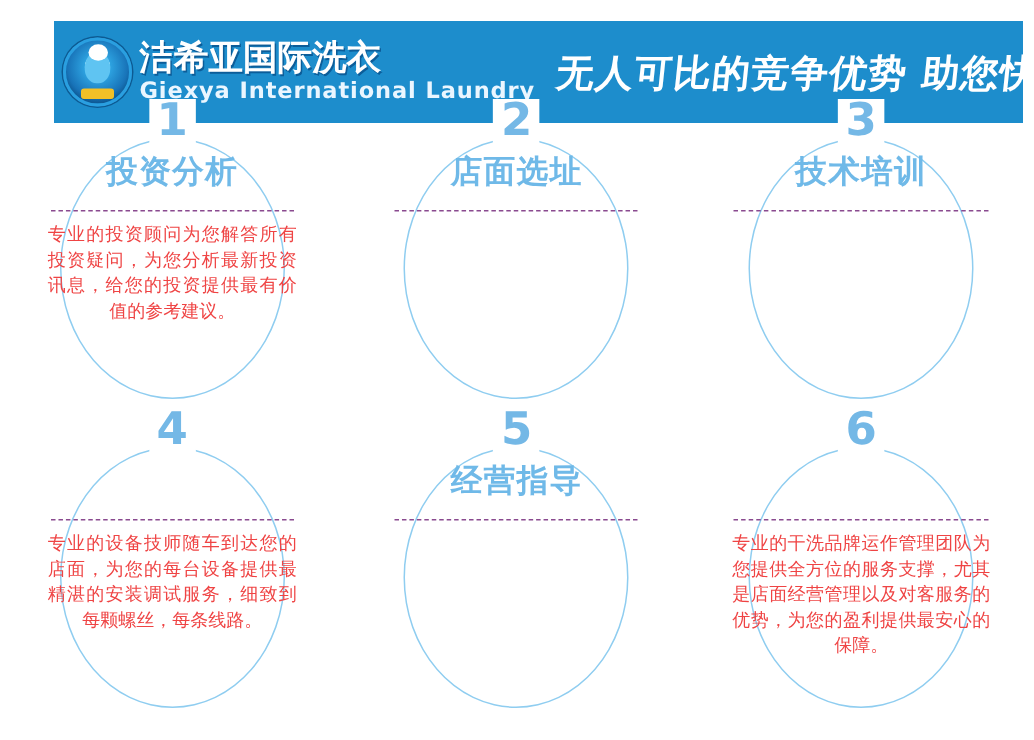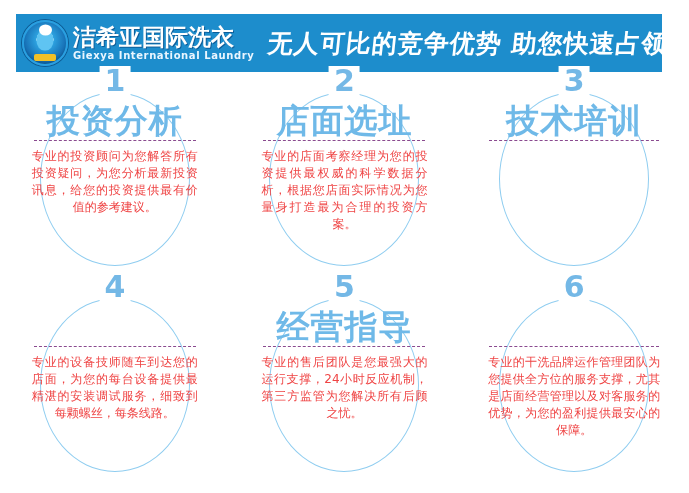--- a/index.html
+++ b/index.html
@@ -7,22 +7,22 @@
     width:689px;height:493px;
     background:#ffffff;
     font-family:"DejaVu Sans","Liberation Sans",sans-serif;
     overflow:hidden;
     position:relative;
   }
 
   
   .banner{
     position:absolute;
-    left:16px;top:14px;
-    width:646px;height:58px;
+    left:36px;top:14px;
+    width:646px;height:68px;
     background:#1d8dcc;
     display:flex;align-items:center;
     overflow:hidden;
   }
   .logo-wrap{
     display:flex;align-items:center;
     margin-left:6px;
     flex:0 0 auto;
   }
   .logo-badge{
@@ -57,21 +57,21 @@
     flex:0 0 auto;
   }
   .logo-cn{
     font-size:23px;font-weight:bold;color:#ffffff;
     letter-spacing:0px;
     font-family:"DejaVu Sans","Liberation Sans",sans-serif;
     text-shadow:1px 1px 0 #0c5d99;
     white-space:nowrap;
   }
   .logo-en{
-    font-size:10px;font-weight:bold;color:#eaf6ff;
+    font-size:15px;font-weight:bold;color:#eaf6ff;
     letter-spacing:0.6px;margin-top:2px;
     white-space:nowrap;
   }
   .banner-slogan{
     flex:1 1 auto;
     margin-left:14px;
     font-size:25px;font-weight:bold;color:#ffffff;
     white-space:nowrap;
     transform:skewX(-6deg);
     letter-spacing:1px;
@@ -105,21 +105,21 @@
     color:#74b8e6;
     line-height:1;
     background:#ffffff;
     padding:0 5px;
     z-index:3;
   }
   .title{
     position:absolute;
     left:50%;top:26px;
     transform:translateX(-50%);
-    font-size:33px;font-weight:bold;
+    font-size:21px;font-weight:bold;
     color:#6fb9e8;
     white-space:nowrap;
     letter-spacing:1px;
     line-height:1;
     z-index:2;
   }
   .divider{
     position:absolute;
     left:50%;top:62px;
     transform:translateX(-50%);
@@ -168,21 +168,20 @@
     <div class="title">投资分析</div>
     <div class="divider"></div>
     <div class="body">专业的投资顾问为您解答所有投资疑问，为您分析最新投资讯息，给您的投资提供最有价值的参考建议。</div>
   </div>
 
   <div class="cell">
     <div class="circle"></div>
     <div class="num">2</div>
     <div class="title">店面选址</div>
     <div class="divider"></div>
-    <div class="body">专业的店面考察经理为您的投资提供最权威的科学数据分析，根据您店面实际情况为您量身打造最为合理的投资方案。</div>
   </div>
 
   <div class="cell wide">
     <div class="circle"></div>
     <div class="num">3</div>
     <div class="title">技术培训</div>
     <div class="divider"></div>
   </div>
 
   <div class="cell">
@@ -190,21 +189,20 @@
     <div class="num">4</div>
     <div class="divider"></div>
     <div class="body">专业的设备技师随车到达您的店面，为您的每台设备提供最精湛的安装调试服务，细致到每颗螺丝，每条线路。</div>
   </div>
 
   <div class="cell">
     <div class="circle"></div>
     <div class="num">5</div>
     <div class="title">经营指导</div>
     <div class="divider"></div>
-    <div class="body">专业的售后团队是您最强大的运行支撑，24小时反应机制，第三方监管为您解决所有后顾之忧。</div>
   </div>
 
   <div class="cell wide">
     <div class="circle"></div>
     <div class="num">6</div>
     <div class="divider"></div>
     <div class="body">专业的干洗品牌运作管理团队为您提供全方位的服务支撑，尤其是店面经营管理以及对客服务的优势，为您的盈利提供最安心的保障。</div>
   </div>
 
 </div>

